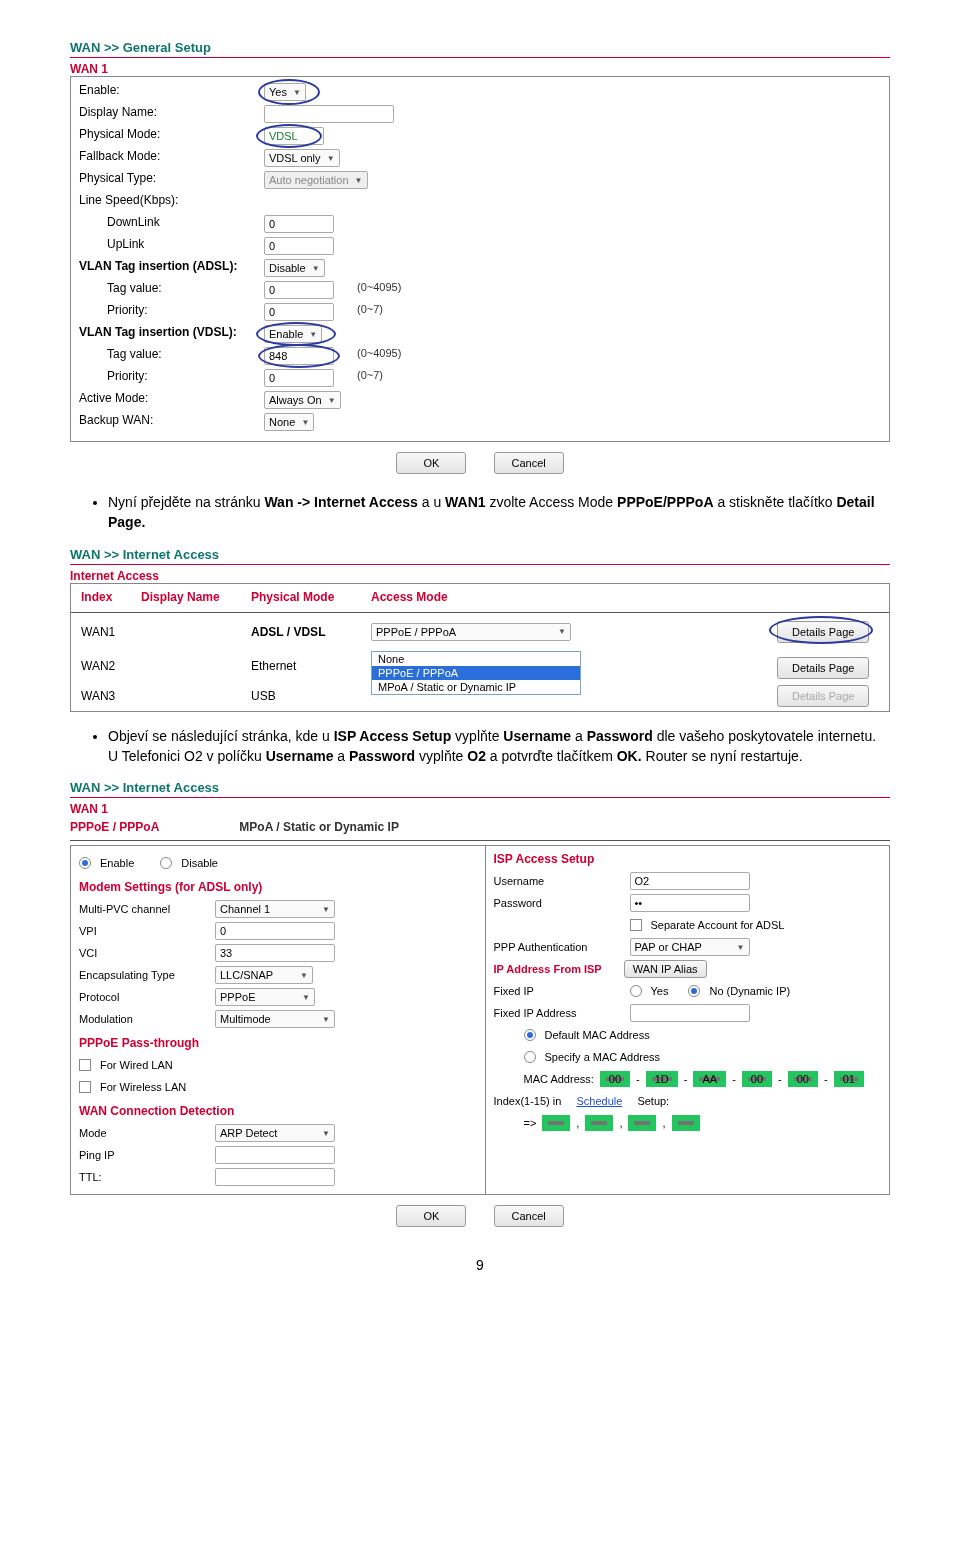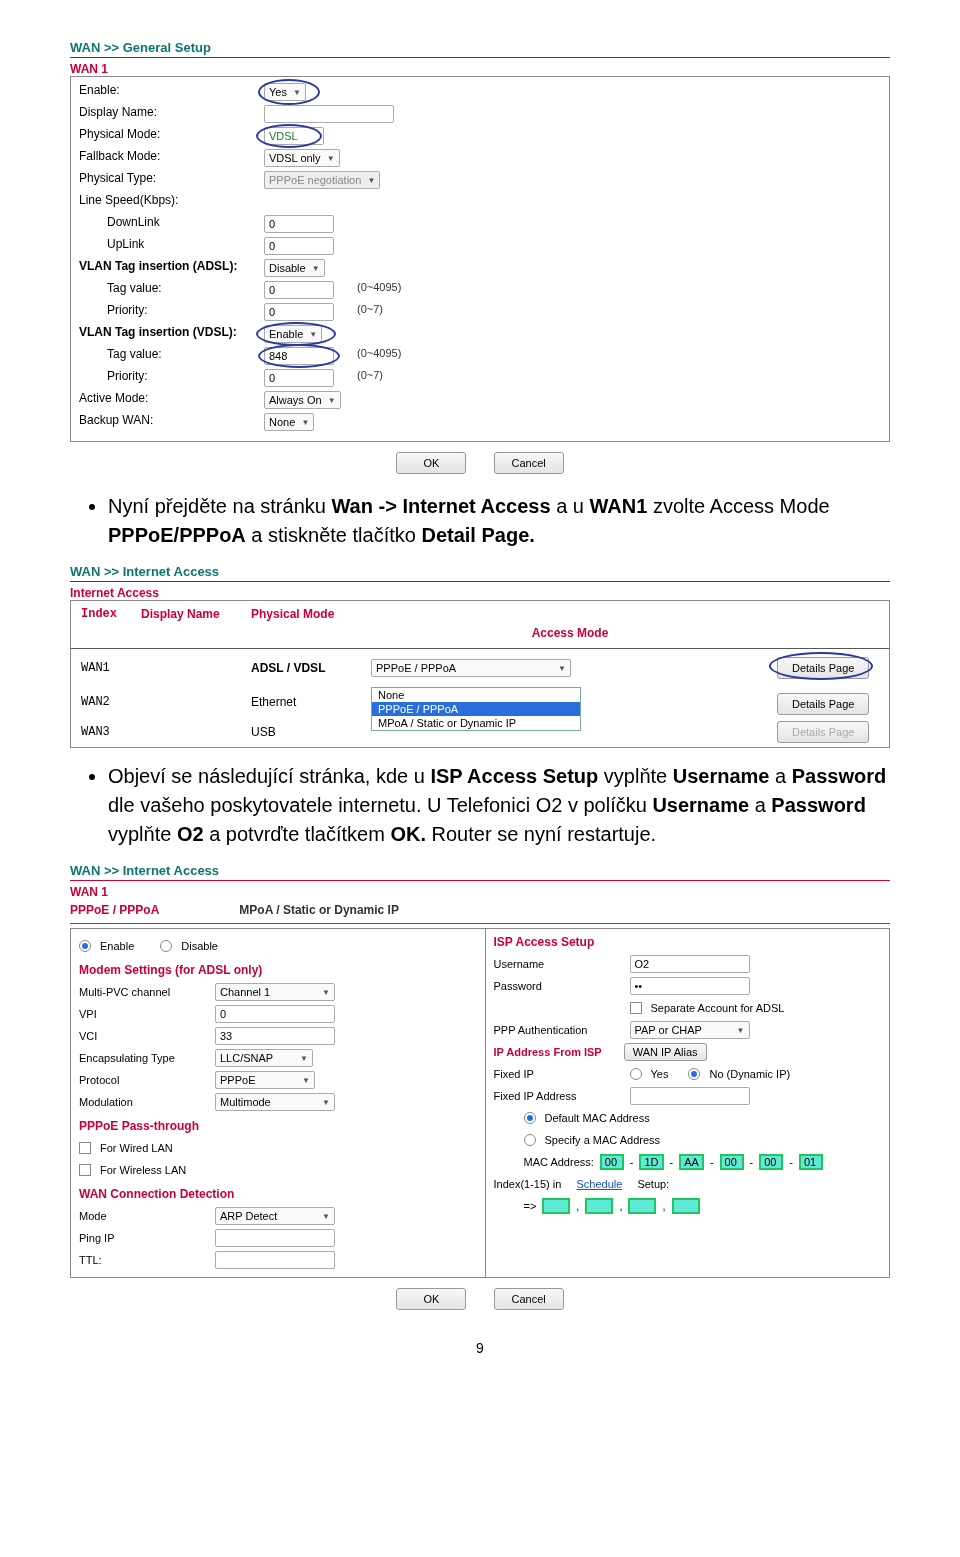--- a/index.html
+++ b/index.html
@@ -31,47 +31,47 @@
   .select.disabled { background:#eee; color:#888; }
   .input { min-width: 60px; background:#fff; }
   .hint { margin-left: 8px; color: #333; font-size: 11px; }
   .circle { position:absolute; border:2px solid #2a3aa0; border-radius:50%; pointer-events:none; }
   .btn { display:inline-flex; align-items:center; justify-content:center;
     background:linear-gradient(#f8f8f8,#e4e4e4); border:1px solid #999; border-radius:3px;
     height:22px; padding:0 14px; font-size:11px; }
   .btn.disabled { color:#aaa; }
   .btn-row { text-align:center; margin:10px 0 18px; }
   .btn-row .btn { margin:0 12px; min-width:70px; }
-  .instr { font-size:20px; margin:14px 0 14px 20px; line-height:1.45; }
+  .instr { font-size:14px; margin:14px 0 14px 20px; line-height:1.45; }
   .instr ul { padding-left: 18px; margin:0; }
   .instr li { margin-bottom:4px; }
   
   .ia-head { display:flex; font-weight:bold; color:#cc0033; padding:4px 6px; }
   .ia-head > div, .ia-row > div { padding:2px 4px; }
   .ia-row { display:flex; align-items:center; padding:2px 6px; }
-  .c-idx{width:60px;font-family:Liberation Mono, monospace;} .c-disp{width:110px;} .c-phys{width:120px;}
-  .c-mode{width:200px; text-align:center;margin-top:19px;} .c-modefield{width:210px;} .c-btn{width:110px;}
+  .c-idx{width:60px;} .c-disp{width:110px;} .c-phys{width:120px;}
+  .c-mode{width:200px; text-align:left;} .c-modefield{width:210px;} .c-btn{width:110px;}
   .dd-open { border:1px solid #7aa; background:#fff; width:210px; font-size:11px; }
   .dd-open .opt { padding:1px 6px; }
   .dd-open .opt.sel { background:#2a6edb; color:#fff; }
   
   .tabs { display:flex; gap:80px; padding:4px 0; }
   .tabs .tab { font-weight:bold; font-size:12px; }
   .tabs .tab.active { color:#cc0033; }
   .tabs .tab.inactive { color:#333; }
   .dual { display:flex; gap:10px; border:1px solid #888; }
   .col { flex:1; padding:6px 8px; }
   .col + .col { border-left:1px solid #888; }
   .sub-head { color:#cc0033; font-weight:bold; margin:6px 0 4px; }
   .rowp { display:flex; align-items:center; min-height:22px; gap:6px; font-size:11px; }
   .rowp .pl { width:130px; flex-shrink:0; }
   .radio, .chk { width:12px; height:12px; border:1px solid #888; display:inline-block; vertical-align:middle; margin-right:3px; background:#fff; }
   .radio { border-radius:50%; position:relative; }
   .radio.on::after{content:"";position:absolute;inset:2px;border-radius:50%;background:#2a6edb;}
-  .tiny-input { border:2px solid #22c55e; background:#5eead4; font-size:11px; padding:0 3px; height:16px; min-width:24px; display:inline-flex; align-items:center; }
+  .tiny-input { border:6px solid #22c55e; background:#737373; font-size:11px; padding:0 3px; height:16px; min-width:24px; display:inline-flex; align-items:center; }
   .page-num { text-align:center; font-size:14px; margin-top:30px; }
   .rel { position:relative; }
 </style>
 </head>
 <body>
 
 <div>
   <div class="section-title">WAN &gt;&gt; General Setup</div>
   <hr class="red">
   <div class="section-sub">WAN 1</div>
@@ -95,21 +95,21 @@
       </div>
     <div class="row">
         <div class="lbl">Fallback Mode:</div>
       <div class="select">
           <span>VDSL only</span>
         </div>
       </div>
     <div class="row">
         <div class="lbl">Physical Type:</div>
       <div class="select disabled">
-          <span>PPPoE negotiation</span>
+          <span>Auto negotiation</span>
         </div>
       </div>
     <div class="row">
         <div class="lbl">Line Speed(Kbps):</div>
       </div>
     <div class="row">
         <div class="lbl indent">DownLink</div>
       <div class="input" style="width:70px">0</div>
       </div>
     <div class="row">

